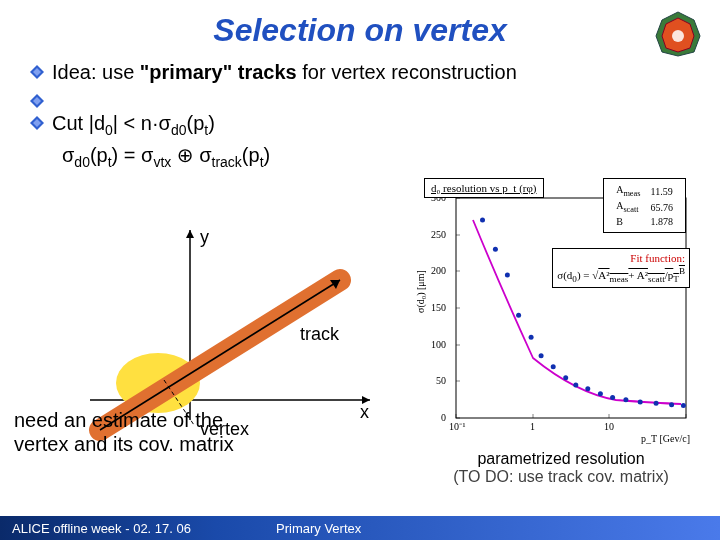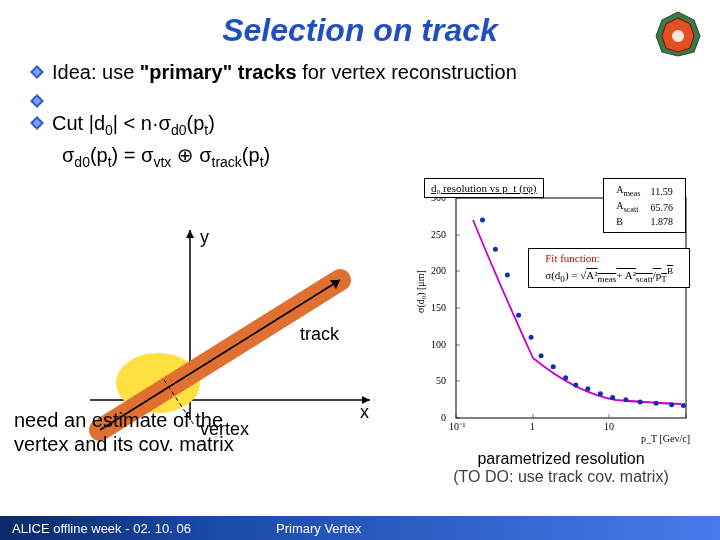--- a/index.html
+++ b/index.html
@@ -112,22 +112,23 @@
     font-family: "Times New Roman", serif;
   }
   .fit-stats td { padding: 0 4px; }
   .fit-func {
     position: absolute;
     top: 70px;
     right: 16px;
     background: #fff;
     border: 1px solid #000;
     font-size: 11px;
-    padding: 3px 16px;
-    font-family: "Times New Roman", serif;
+    padding: 3px 4px;
+    font-family: "Times New Roman", serif;
+    text-align: right;
   }
   .chart-title-box {
     position: absolute;
     top: 0;
     left: 8px;
     font-size: 11px;
     text-decoration: underline;
   }
   .svg-axis text {
     font-size: 10px;
@@ -138,21 +139,21 @@
 <body>
 
 <div class="logo">
   <svg viewBox="0 0 48 48">
     <polygon points="24,2 40,10 46,26 40,42 24,46 8,42 2,26 8,10" fill="#3a7a3a" stroke="#244" stroke-width="1"></polygon>
     <polygon points="24,8 36,14 40,26 36,38 24,42 12,38 8,26 12,14" fill="#e05020" stroke="#802" stroke-width="1"></polygon>
     <circle cx="24" cy="26" r="6" fill="#fff" opacity="0.85"></circle>
   </svg>
 </div>
 
-<div class="title">Selection on track</div>
+<div class="title">Selection on vertex</div>
 
 <div class="content">
   <div class="bullet-row">
     <svg class="bullet-icon" viewBox="0 0 14 14">
       <polygon points="7,0 14,7 7,14 0,7" fill="#3060D0"></polygon>
       <polygon points="7,3 11,7 7,11 3,7" fill="#80A0F0"></polygon>
     </svg>
     <span>Idea: use <b>"primary" tracks</b> for vertex reconstruction</span>
   </div>
   <div class="bullet-row">
@@ -268,15 +269,15 @@
       </g>
   </svg>
 </div>
 
 <div class="chart-caption">
   <span>parametrized resolution</span><br>
   <span class="todo">(TO DO: use track cov. matrix)</span>
 </div>
 
 <div class="footer">
-  <span class="fl">ALICE offline week - 02. 10. 06</span>
+  <span class="fl">ALICE offline week - 02. 17. 06</span>
   <span class="fc">Primary Vertex</span>
 </div>
 
 </body></html>

